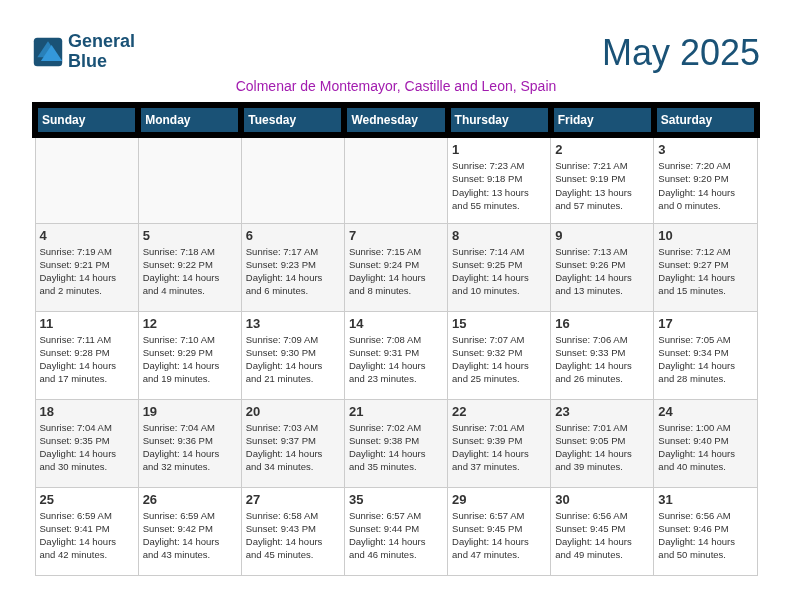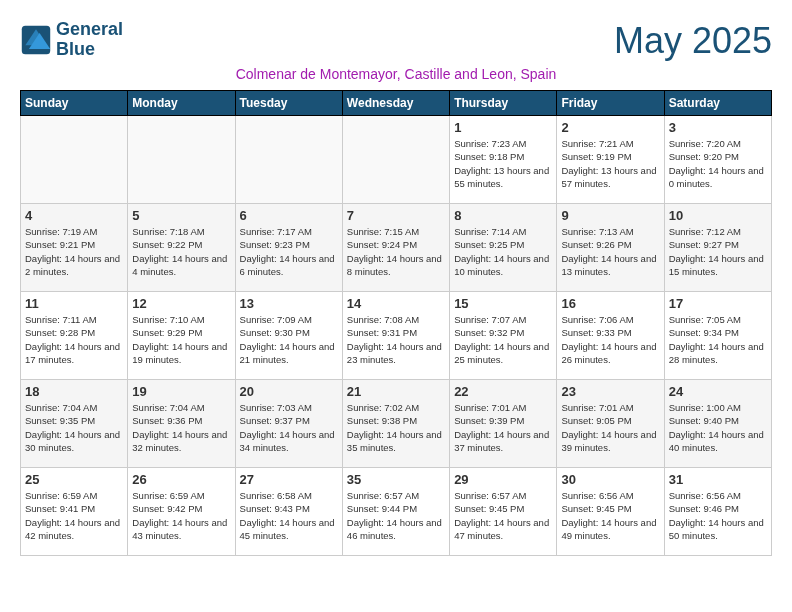--- a/index.html
+++ b/index.html
@@ -1,26 +1,26 @@
 <!DOCTYPE html>
 <html><head>
   <meta charset="utf-8">
   <style>
     * { box-sizing: border-box; margin: 0; padding: 0; }
     body { font-family: Arial, sans-serif; background: #fff; width: 792px; min-height: 612px; }
-    .page { width: 792px; padding: 20px; }
+    .page { width: 792px; padding: 32px; }
     .header { display: flex; justify-content: space-between; align-items: flex-start; margin-bottom: 4px; }
     .logo { display: flex; align-items: center; }
     .logo-text { font-size: 18px; font-weight: bold; color: #1a5276; line-height: 1.1; }
     .logo-icon { width: 32px; height: 32px; margin-right: 4px; }
     .title-area { text-align: right; }
     .month-title { font-size: 36px; color: #1a5276; font-weight: normal; }
     .subtitle { font-size: 14px; color: #a21caf; text-align: center; margin-bottom: 8px; }
     table { width: 100%; border-collapse: collapse; table-layout: fixed; }
-    thead th { background: #1a5276; color: #fff; font-size: 12px; font-weight: bold; padding: 5px 4px; text-align: left; border: 1px solid #000000; }
+    thead th { background: #1a5276; color: #fff; font-size: 12px; font-weight: bold; padding: 5px 4px; text-align: left; border: 6px solid #000000; }
     tbody td { border: 1px solid #ccc; vertical-align: top; padding: 4px; font-size: 9.5px; color: #333; height: 88px; background: #fff; }
     tbody tr:nth-child(even) td { background: #f5f5f5; }
     .day-num { font-size: 13px; font-weight: bold; color: #333; display: block; margin-bottom: 2px; }
     .day-info { line-height: 1.4; }
     .empty { background: #f9f9f9; }
   </style>
 </head>
 <body>
 
 <div class="page">

